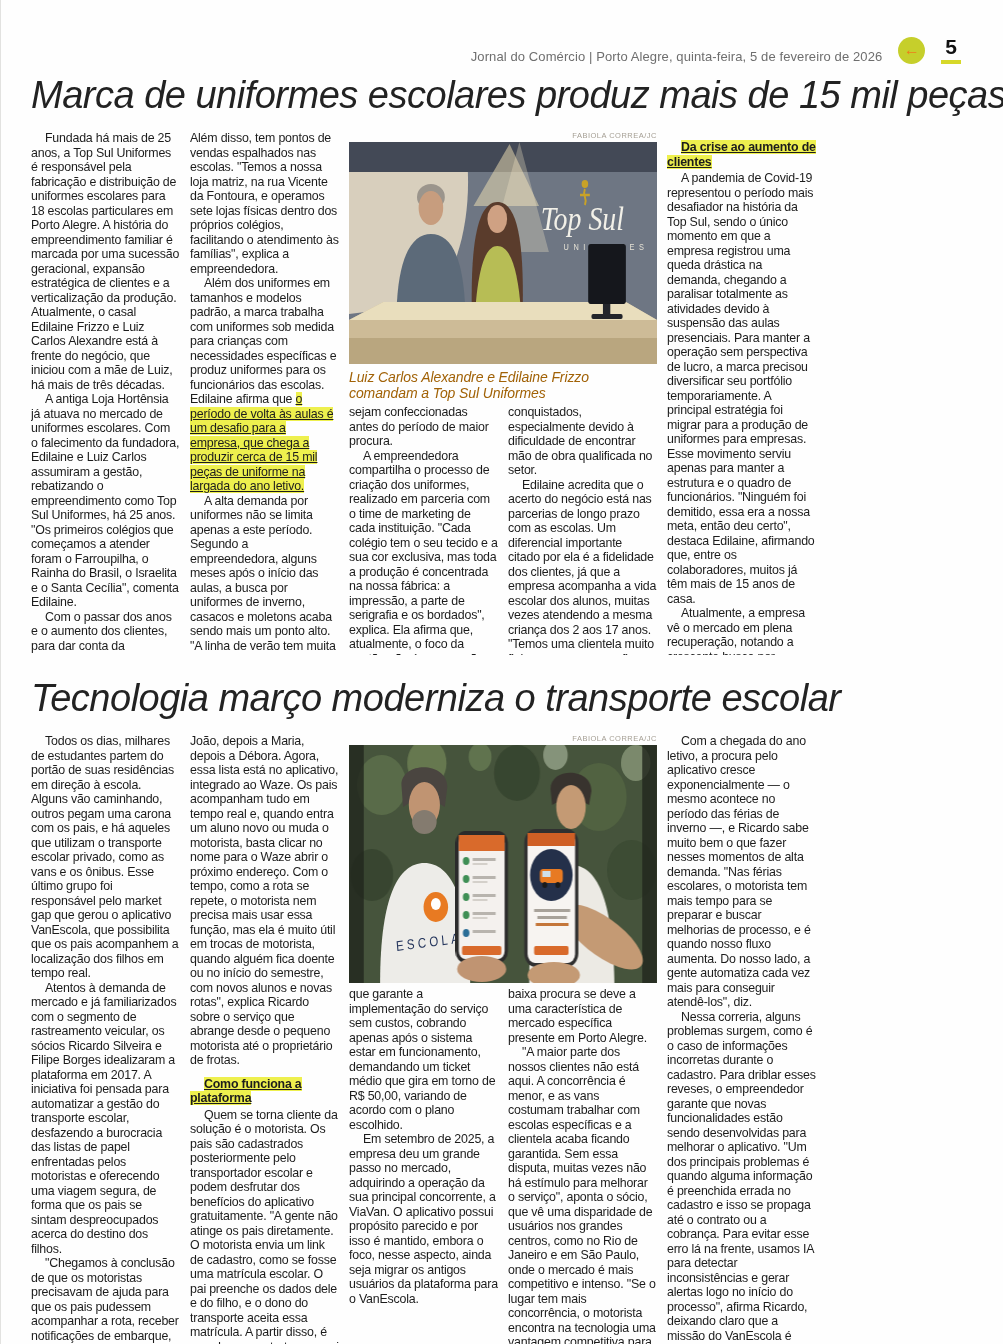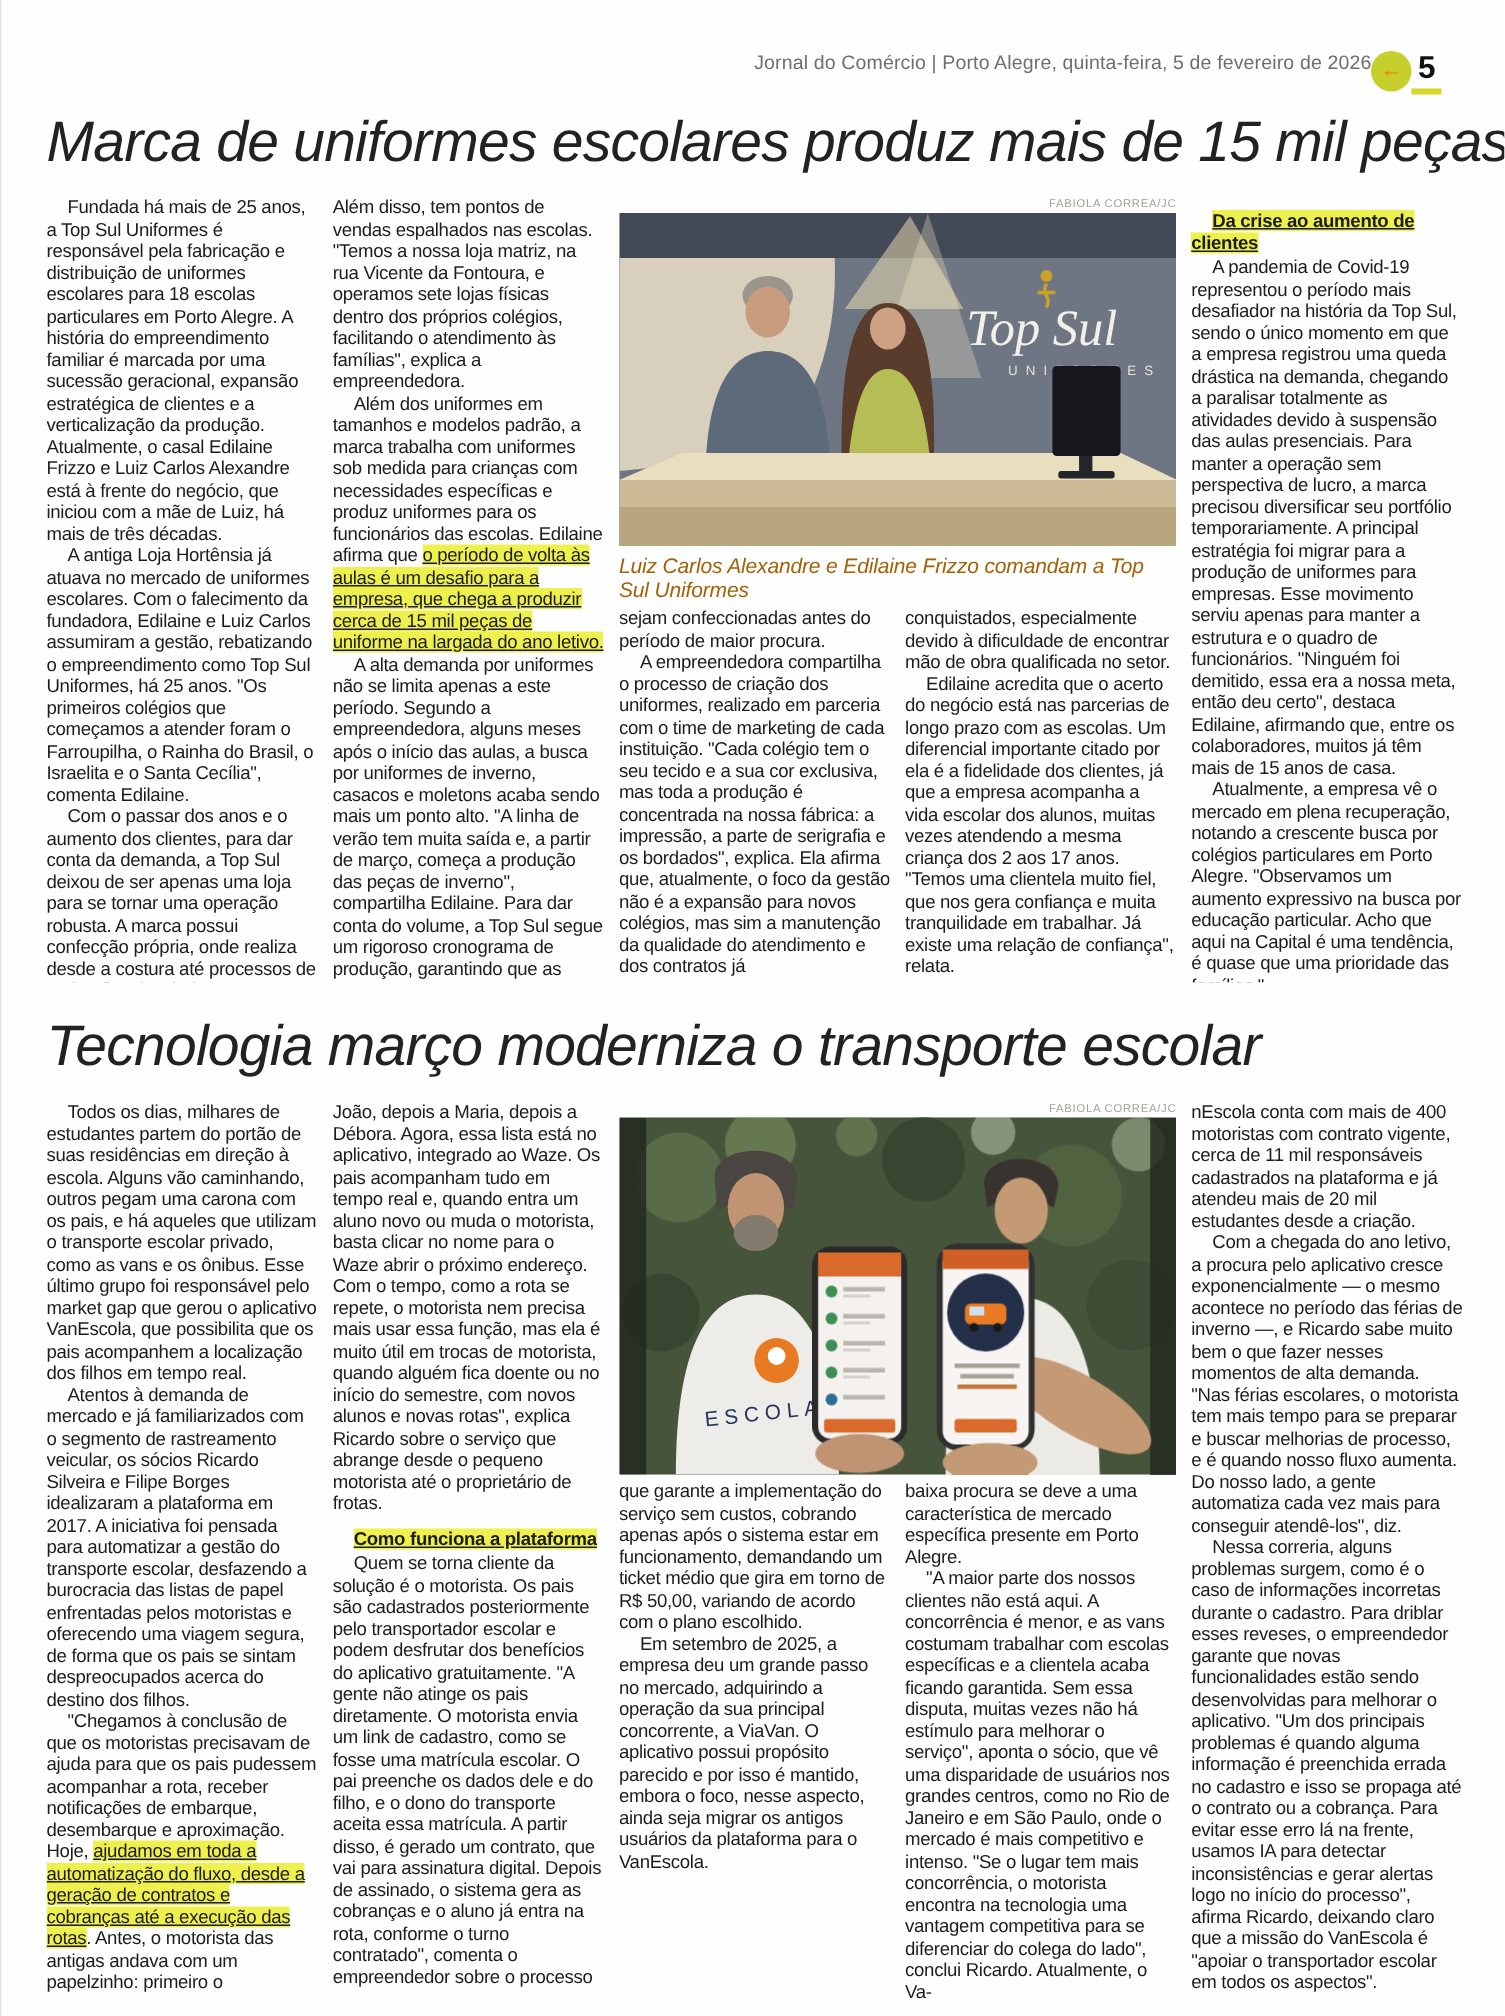--- a/index.html
+++ b/index.html
@@ -5,22 +5,22 @@
   * { box-sizing: border-box; }
   html,body { margin:0; padding:0; background:#ffffff; }
   .page {
     position:relative; width:1003px; height:1344px; margin:0 auto;
     background:#fefefe; overflow:hidden;
     font-family:"Liberation Sans", sans-serif; color:#1e1e1e;
     border-left:1px solid #e2e2e0;
   }
   
   .masthead {
-    display:flex; justify-content:flex-end; align-items:flex-start;
-    gap:0; padding:34px 28px 0 30px; height:64px;
+    display:flex; justify-content:flex-end; align-items:flex-end;
+    gap:16px; padding:34px 28px 0 30px; height:64px;
   }
   .dateline { font-size:13px; color:#6e6e6e; letter-spacing:0.1px; }
   .back-btn {
     width:27px; height:27px; border-radius:50%; background:#c6cf2b;
     display:flex; align-items:center; justify-content:center; cursor:pointer;
     flex:0 0 auto;
   }
   .back-btn .arrow { color:#ee7d1b; font-size:16px; font-weight:bold; line-height:1; margin-top:-1px; }
   .page-num {
     font-size:21px; font-weight:bold; color:#111; padding:0 4px 1px 4px;
@@ -28,21 +28,21 @@
   }
   
   .headline {
     font-style:italic; font-weight:500; color:#222;
     font-size:38px; letter-spacing:-0.5px;
     margin:10px 28px 14px 30px; white-space:nowrap;
   }
   .headline.second { margin-top:22px; }
   
   .article-body {
-    display:grid; grid-template-columns:repeat(5, 1fr);
+    display:grid; grid-template-columns:repeat(6, 1fr);
     grid-template-rows:auto minmax(0,1fr);
     column-gap:10px; row-gap:4px;
     margin:0 28px 0 30px; overflow:hidden;
   }
   .article-body.a1 { height:524px; }
   .article-body.a2 { height:628px; }
   .col { overflow:hidden; }
   .col.r12 { grid-row:1 / 3; }
   .col.c1 { grid-column:1; } .col.c2 { grid-column:2; }
   .col.c3 { grid-column:3; grid-row:2; } .col.c4 { grid-column:4; grid-row:2; }
@@ -233,19 +233,18 @@
 
     <div class="col c3">
         <p class="para noindent"><span>que garante a implementação do serviço sem custos, cobrando apenas após o sistema estar em funcionamento, demandando um ticket médio que gira em torno de R$ 50,00, variando de acordo com o plano escolhido.</span></p>
         <p class="para"><span>Em setembro de 2025, a empresa deu um grande passo no mercado, adquirindo a operação da sua principal concorrente, a ViaVan. O aplicativo possui propósito parecido e por isso é mantido, embora o foco, nesse aspecto, ainda seja migrar os antigos usuários da plataforma para o VanEscola.</span></p>
       </div>
     <div class="col c4">
         <p class="para noindent"><span>baixa procura se deve a uma característica de mercado específica presente em Porto Alegre.</span></p>
         <p class="para"><span>"A maior parte dos nossos clientes não está aqui. A concorrência é menor, e as vans costumam trabalhar com escolas específicas e a clientela acaba ficando garantida. Sem essa disputa, muitas vezes não há estímulo para melhorar o serviço", aponta o sócio, que vê uma disparidade de usuários nos grandes centros, como no Rio de Janeiro e em São Paulo, onde o mercado é mais competitivo e intenso. "Se o lugar tem mais concorrência, o motorista encontra na tecnologia uma vantagem competitiva para se diferenciar do colega do lado", conclui Ricardo. Atualmente, o Va-</span></p>
       </div>
     <div class="col c5 r12">
-        <p class="para noindent"><span>nEscola conta com mais de 400 motoristas com contrato vigente, cerca de 11 mil responsáveis cadastrados na plataforma e já atendeu mais de 20 mil estudantes desde a criação.</span></p>
         <p class="para"><span>Com a chegada do ano letivo, a procura pelo aplicativo cresce exponencialmente — o mesmo acontece no período das férias de inverno —, e Ricardo sabe muito bem o que fazer nesses momentos de alta demanda. "Nas férias escolares, o motorista tem mais tempo para se preparar e buscar melhorias de processo, e é quando nosso fluxo aumenta. Do nosso lado, a gente automatiza cada vez mais para conseguir atendê-los", diz.</span></p>
         <p class="para"><span>Nessa correria, alguns problemas surgem, como é o caso de informações incorretas durante o cadastro. Para driblar esses reveses, o empreendedor garante que novas funcionalidades estão sendo desenvolvidas para melhorar o aplicativo. "Um dos principais problemas é quando alguma informação é preenchida errada no cadastro e isso se propaga até o contrato ou a cobrança. Para evitar esse erro lá na frente, usamos IA para detectar inconsistências e gerar alertas logo no início do processo", afirma Ricardo, deixando claro que a missão do VanEscola é "apoiar o transportador escolar em todos os aspectos".</span></p>
       </div>
   </div>
 
 </div>
 
 </body></html>

